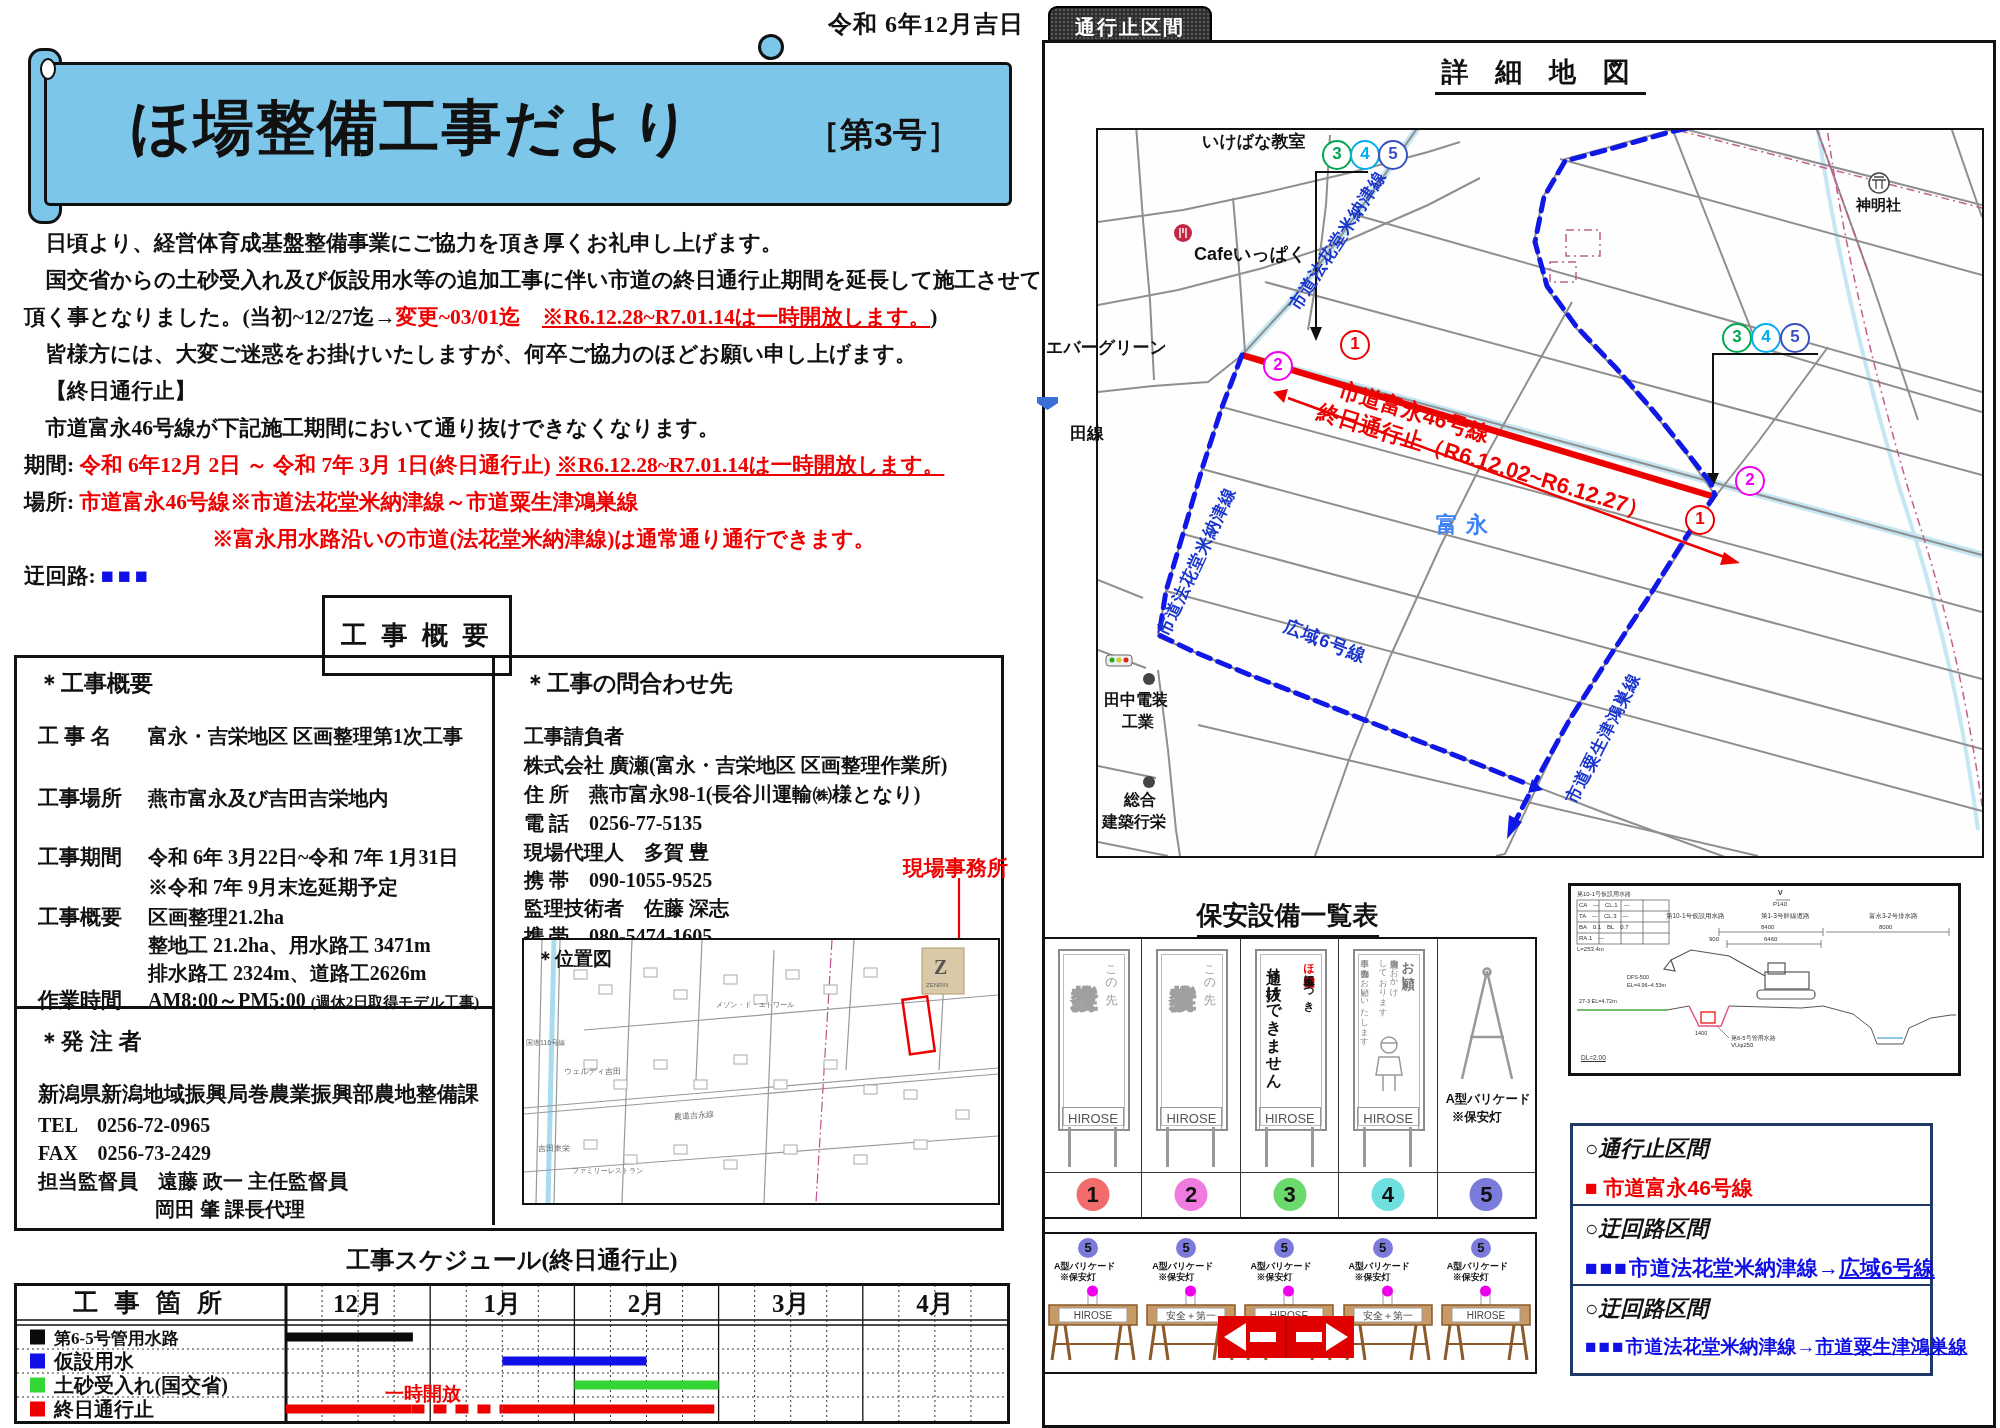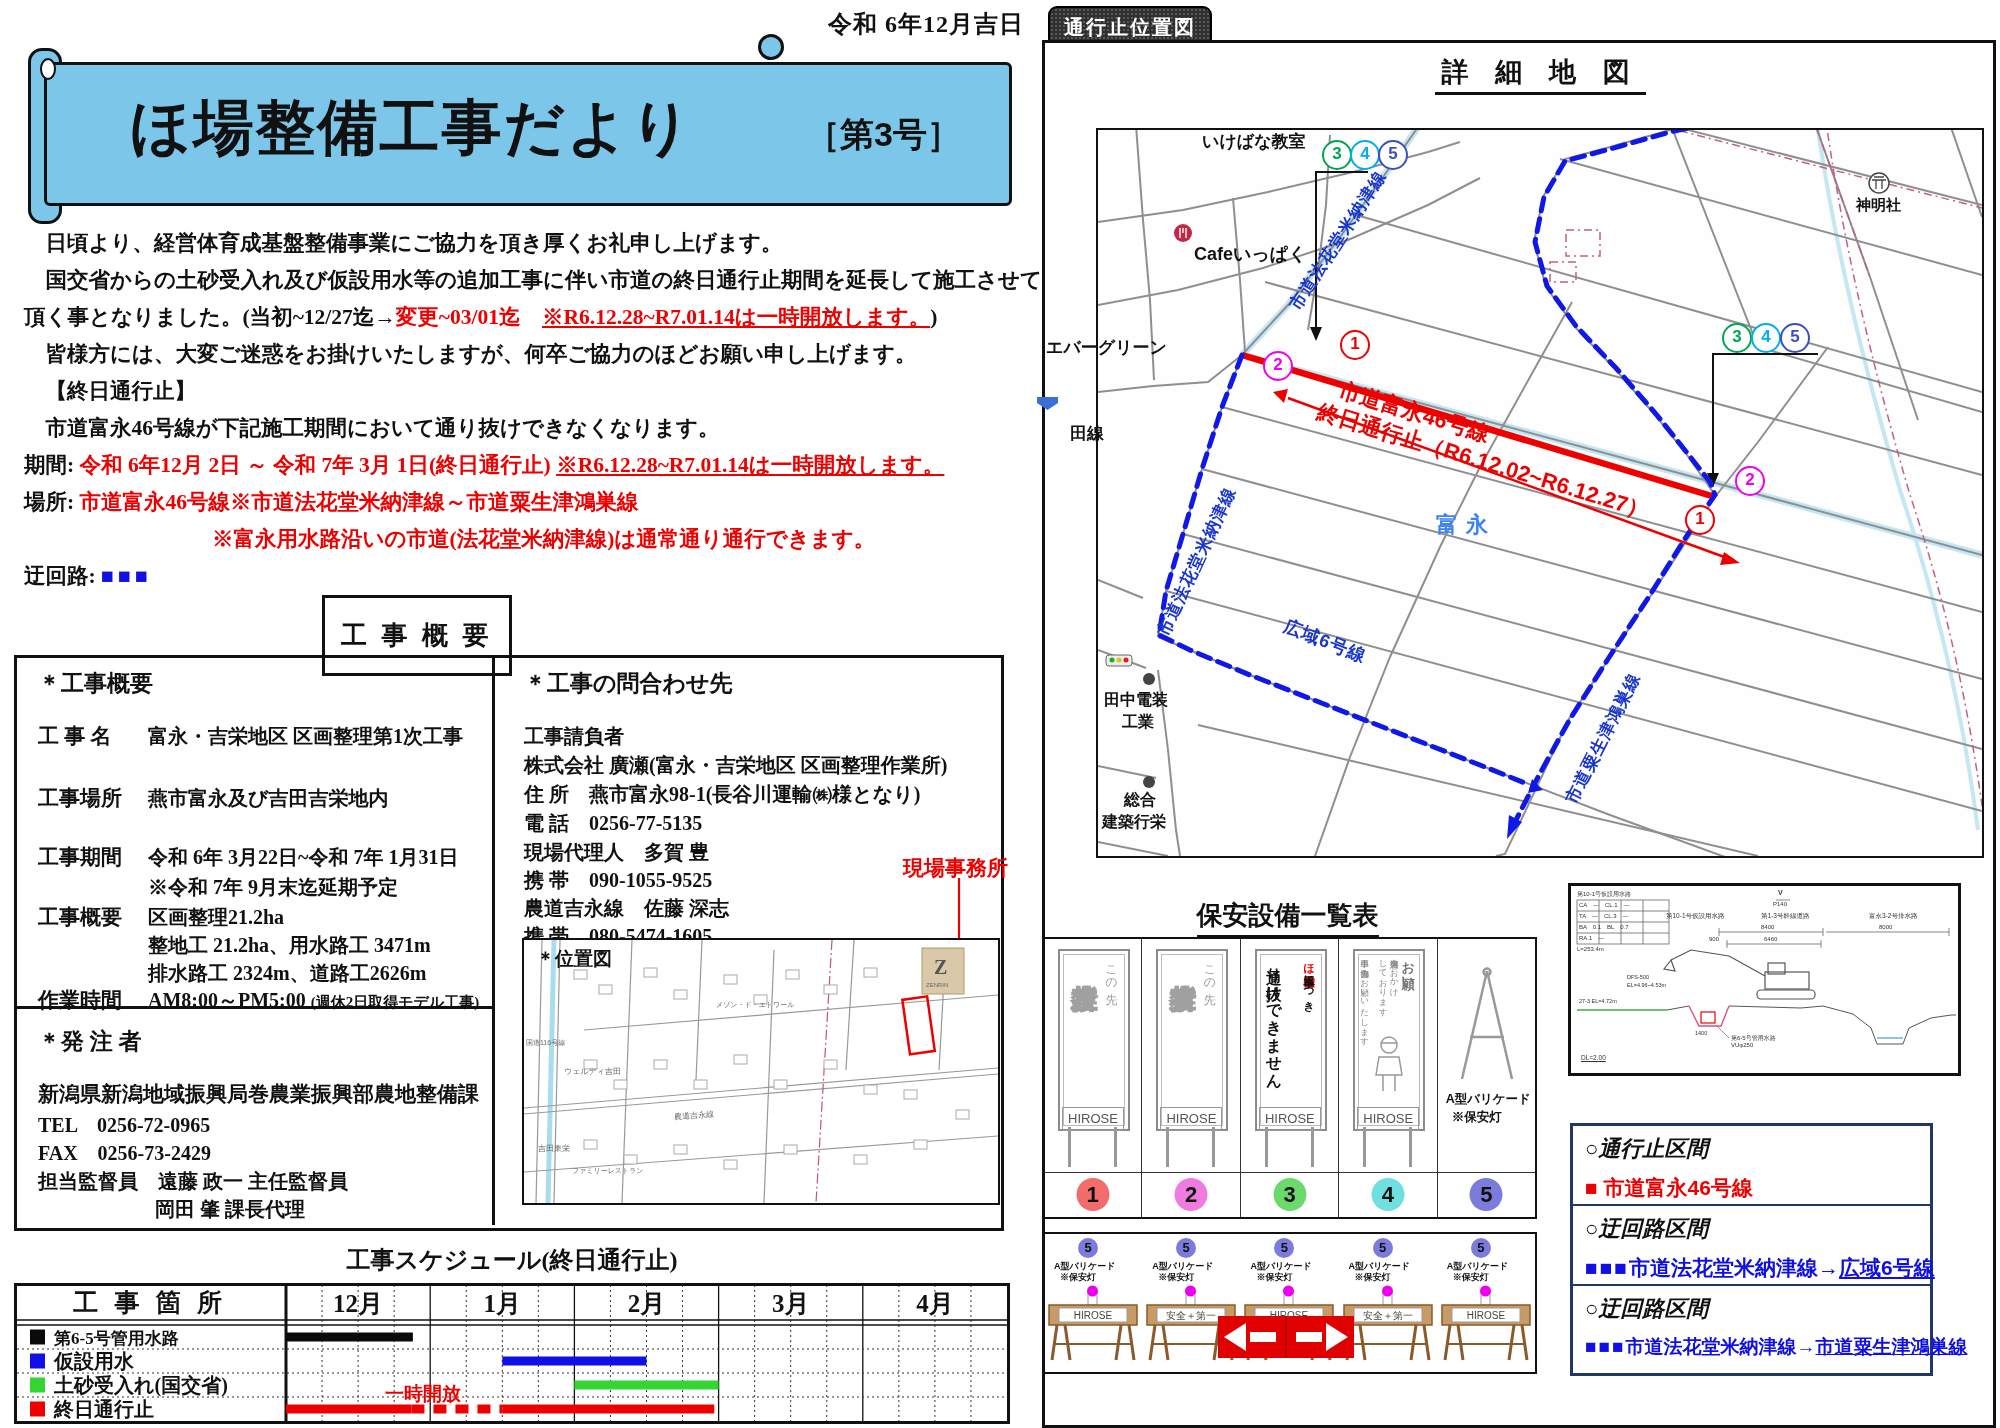--- a/index.html
+++ b/index.html
@@ -101,21 +101,21 @@
   .cl-cell:last-child{border-bottom:none;height:81px;}
   .cl-head{font-style:italic;font-weight:bold;font-size:22px;font-family:"Liberation Sans",sans-serif;}
   .cl-line{margin-top:10px;font-weight:bold;font-size:21px;white-space:nowrap;font-family:"Liberation Sans",sans-serif;}
 </style>
 </head>
 <body>
 
 <div id="page">
 
   <div id="issue-date" class="abs">令和 6年12月吉日</div>
-  <div id="map-btn" class="abs">通行止位置図</div>
+  <div id="map-btn" class="abs">通行止区間</div>
 
   <div id="banner-tube" class="abs"></div>
   <div id="banner" class="abs"></div>
   <div id="banner-curl" class="abs"></div>
   <div id="banner-curl2" class="abs"></div>
   <div id="banner-title" class="abs">ほ場整備工事だより</div>
   <div id="banner-issue" class="abs">［第3号］</div>
 
   <div class="abs intro-line" style="top:228px">　日頃より、経営体育成基盤整備事業にご協力を頂き厚くお礼申し上げます。</div>
   <div class="abs intro-line" style="top:265px">　国交省からの土砂受入れ及び仮設用水等の追加工事に伴い市道の終日通行止期間を延長して施工させて</div>
@@ -169,21 +169,21 @@
   <div class="abs ov-val" style="left:38px;top:1168px">担当監督員　遠藤 政一 主任監督員</div>
   <div class="abs ov-val" style="left:155px;top:1196px">岡田 肇 課長代理</div>
 
   <div class="abs ov-t" style="left:524px;top:668px">＊工事の問合わせ先</div>
   <div class="abs ov-val" style="left:524px;top:723px">工事請負者</div>
   <div class="abs ov-val" style="left:524px;top:752px">株式会社 廣瀬(富永・吉栄地区 区画整理作業所)</div>
   <div class="abs ov-val" style="left:524px;top:781px">住 所　燕市富永98-1(長谷川運輸㈱様となり)</div>
   <div class="abs ov-val" style="left:524px;top:810px">電 話　0256-77-5135</div>
   <div class="abs ov-val" style="left:524px;top:839px">現場代理人　多賀 豊</div>
   <div class="abs ov-val" style="left:524px;top:867px">携 帯　090-1055-9525</div>
-  <div class="abs ov-val" style="left:524px;top:895px">農道吉永線　佐藤 深志</div>
+  <div class="abs ov-val" style="left:524px;top:895px">監理技術者　佐藤 深志</div>
   <div class="abs ov-val" style="left:524px;top:923px">携 帯　080-5474-1605</div>
 
   <div id="site-office" class="abs">現場事務所</div>
   <svg class="abs" style="left:950px;top:876px" width="18" height="120">
     <line x1="9" y1="2" x2="9" y2="104" stroke="#ee0000" stroke-width="2.2"></line>
     <polygon points="9,117 3,102 15,102" fill="#ee0000"></polygon>
   </svg>
 
   <div id="inset-wrap" class="abs">
     <svg width="474" height="263" viewBox="0 0 474 263">

